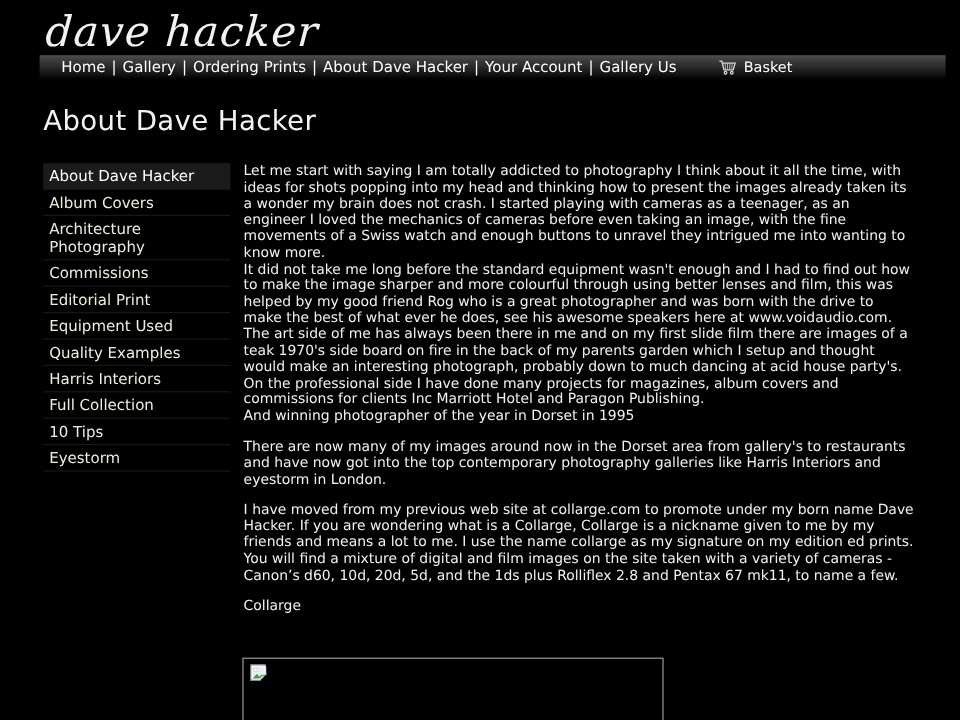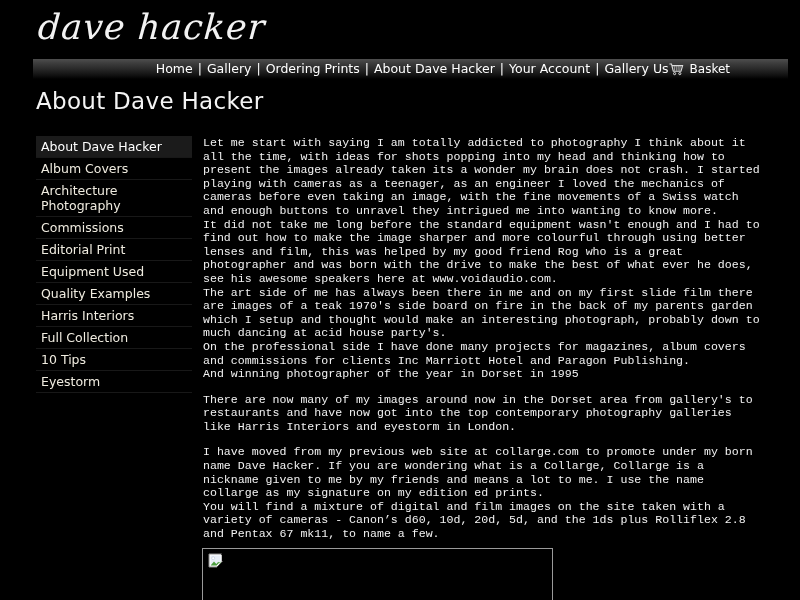--- a/index.html
+++ b/index.html
@@ -30,34 +30,35 @@
     letter-spacing: 1px;
     color: #f2f2f2;
     line-height: 1;
     transform: skewX(-4deg);
   }
 
   
   .navbar {
     position: absolute;
     left: 33px;
-    top: 59px;
+    top: 46px;
     width: 755px;
     height: 20px;
     background: linear-gradient(to bottom,
         #4e4e4e 0%,
         #3c3c3c 22%,
         #2a2a2a 48%,
         #121212 80%,
         #000000 100%);
     display: flex;
     align-items: center;
-    justify-content: flex-end;
+    justify-content: flex-start;
     box-sizing: border-box;
     padding: 0 10px 0 18px;
+    gap: 35px;
   }
   .nav-links {
     display: flex;
     align-items: center;
     font-size: 12.5px;
     white-space: nowrap;
     line-height: 1;
   }
   .nav-links a {
     color: #ffffff;
@@ -124,21 +125,20 @@
     position: absolute;
     left: 203px;
     top: 0;
     width: 560px;
     font-size: 11.6px;
     line-height: 13.6px;
     color: #f2f2f2;
   }
   .article p {
     margin: 0 0 12px 0;
-    font-family: Liberation Mono, monospace;
   }
   .article p.tight {
     margin: 0;
   }
 
   
   .image-box {
     position: absolute;
     left: 202px;
     top: 548px;

